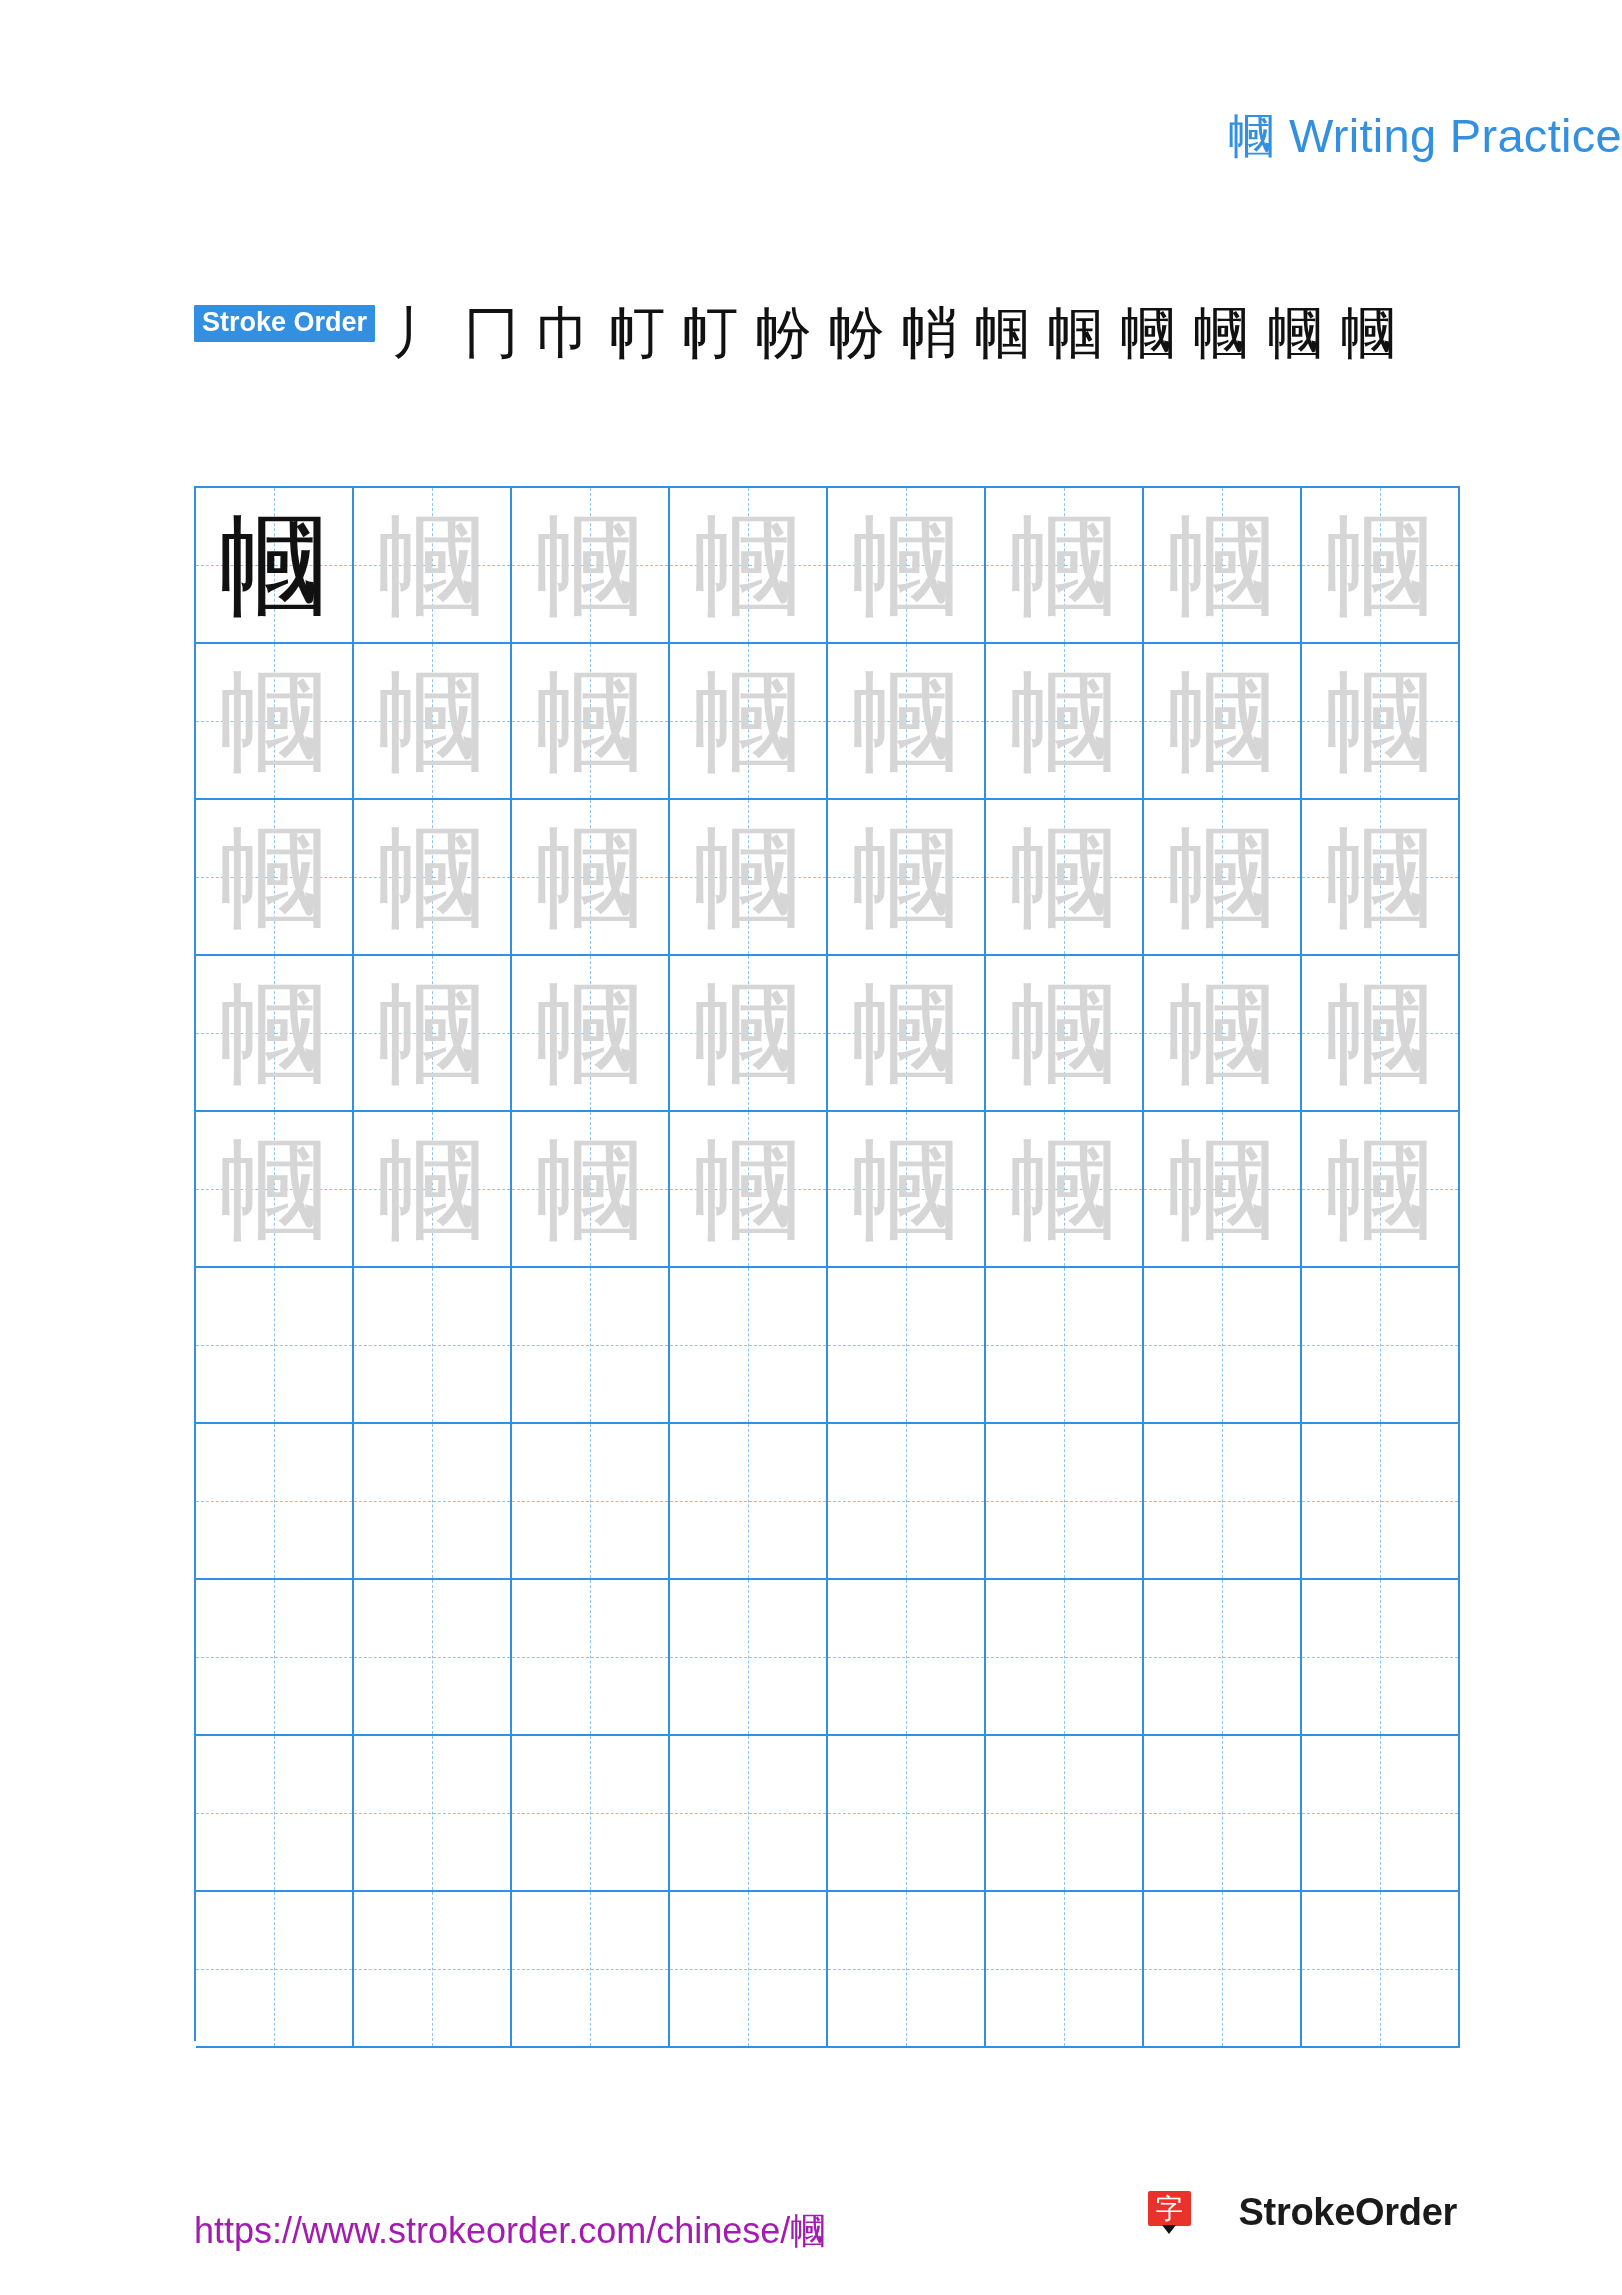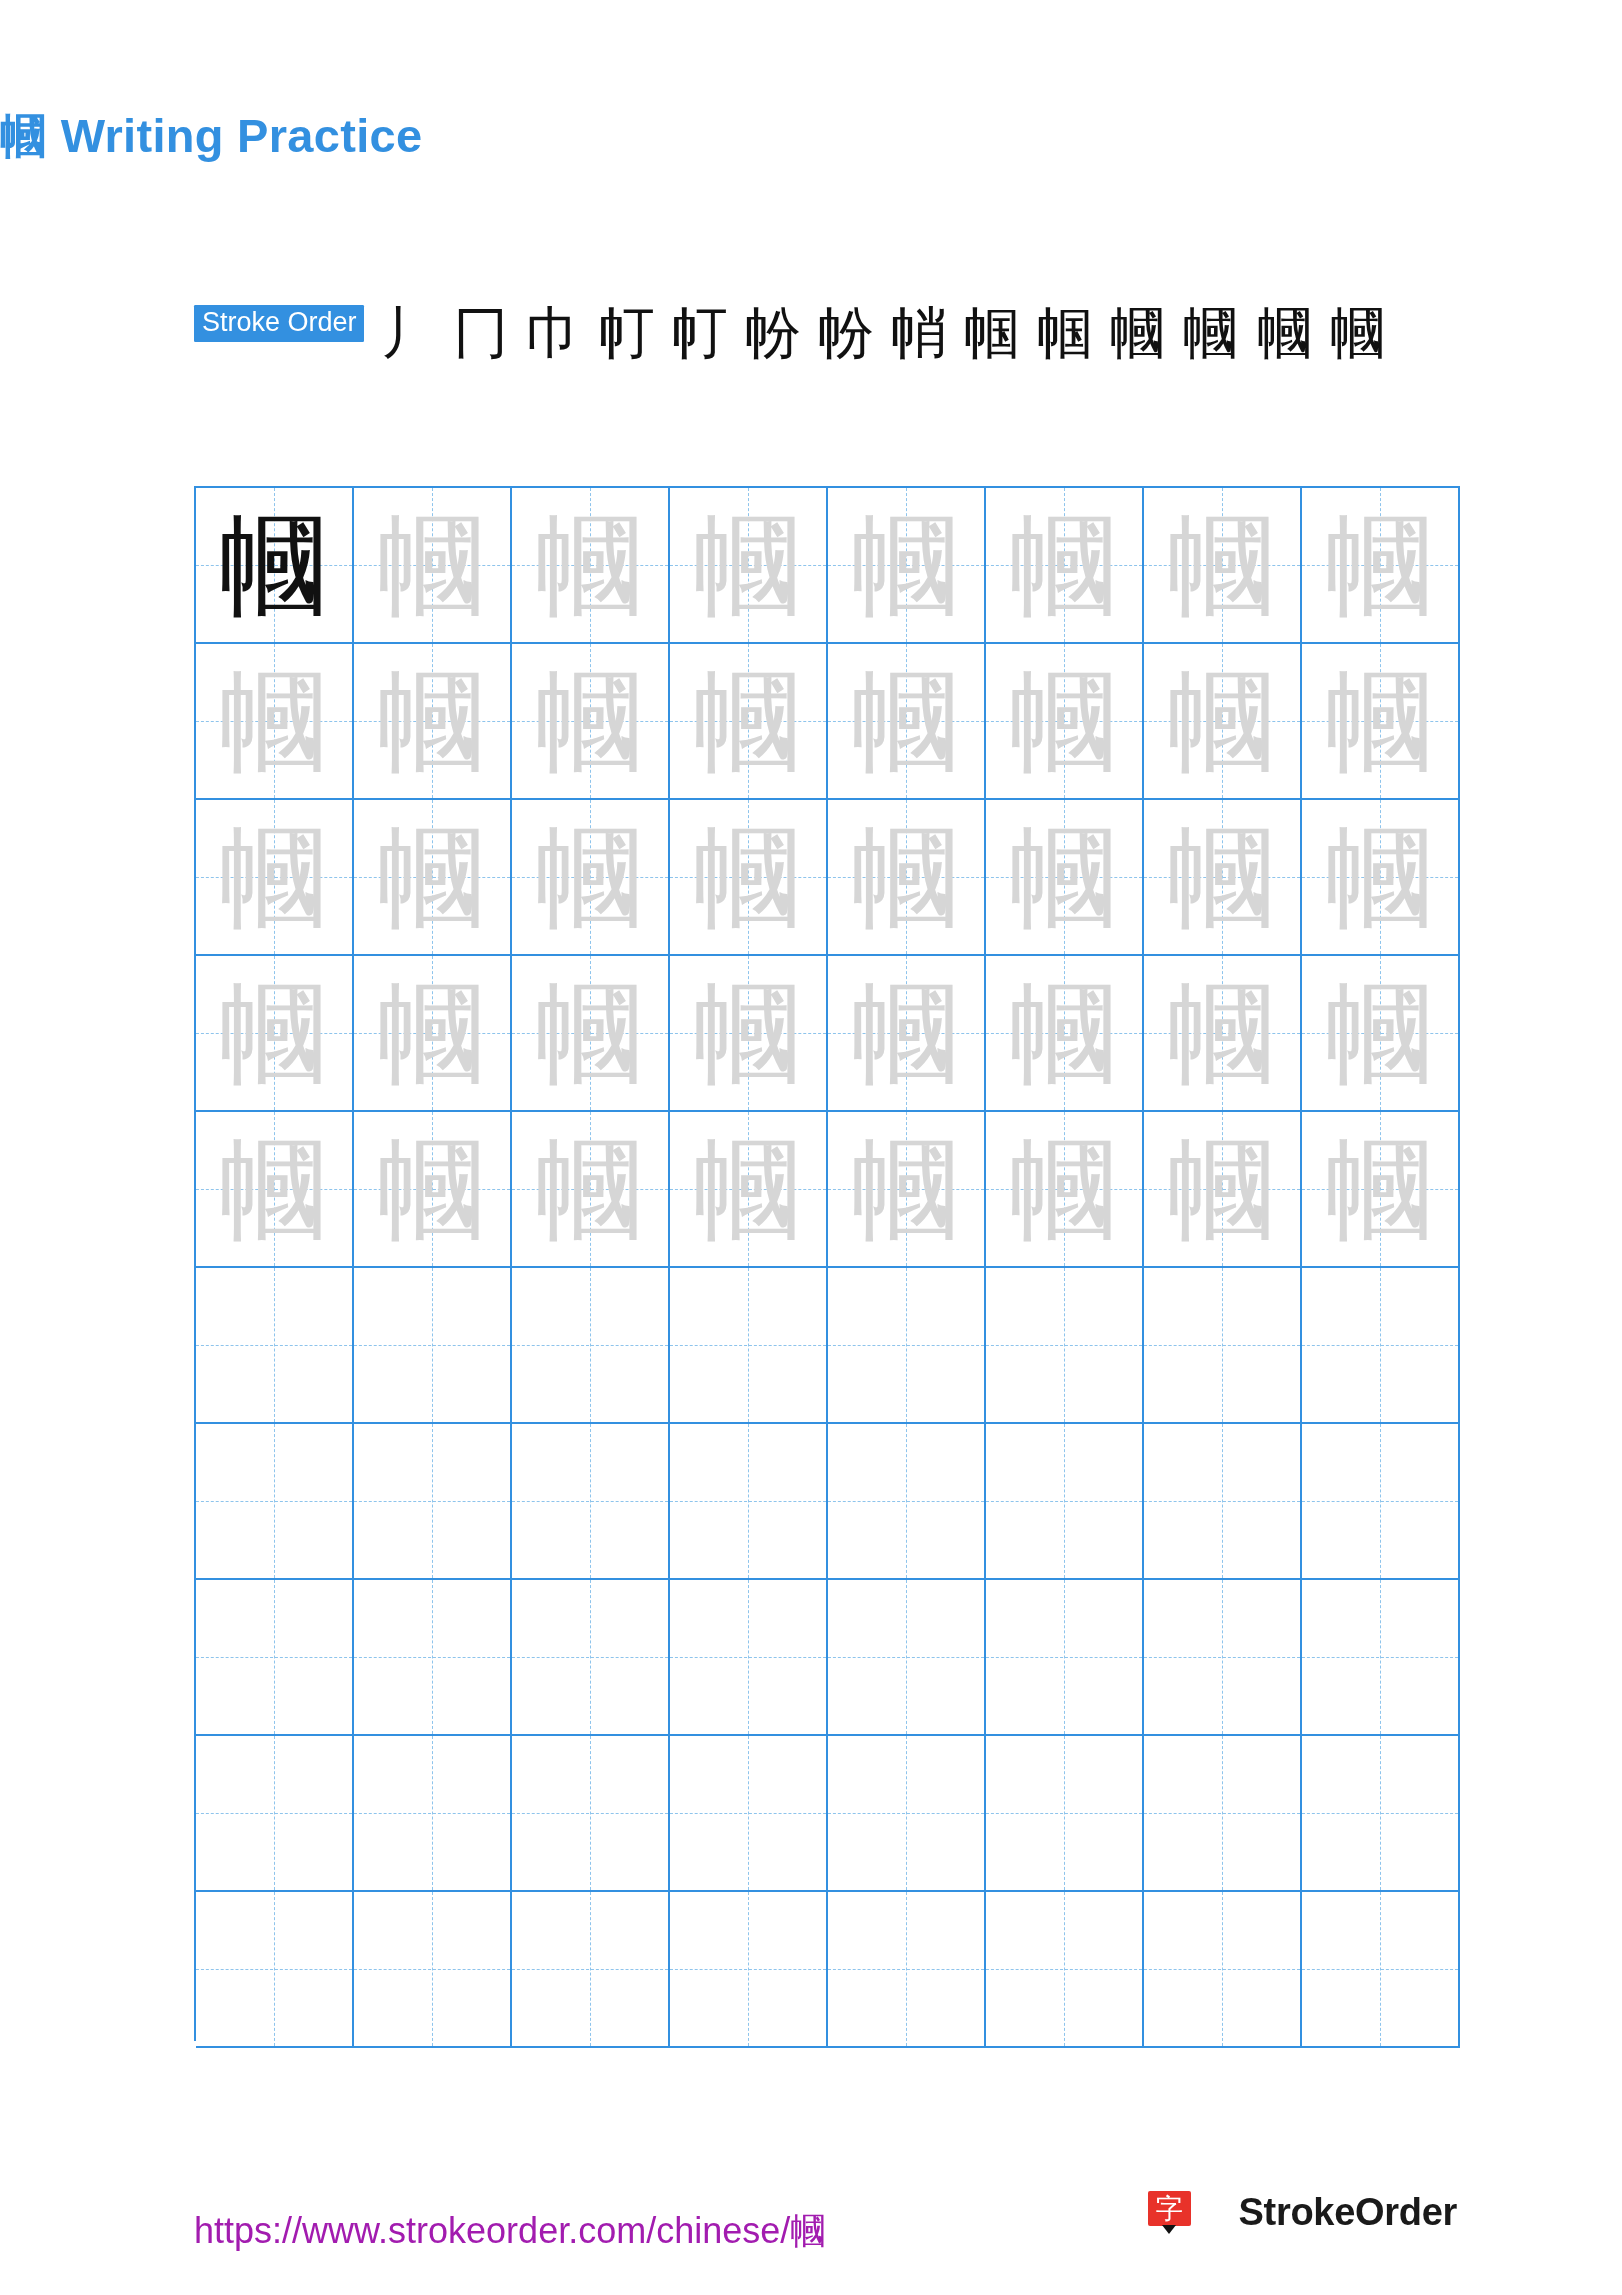--- a/index.html
+++ b/index.html
@@ -14,24 +14,24 @@
     position: relative;
     overflow: hidden;
   }
 
   
   .page-title {
     position: absolute;
     top: 105px;
     left: 0;
     width: 1622px;
-    text-align: left;
+    text-align: right;
     font-size: 47px;
     color: #3390e0;
-    font-weight: 700;
+    font-weight: 400;
     letter-spacing: 0.3px;
   }
   .page-title .char {
     font-family: "DejaVu Sans", sans-serif;
   }
 
   
   .stroke-order-block {
     position: absolute;
     top: 296px;
@@ -43,20 +43,21 @@
     background: #3390e0;
     color: #ffffff;
     font-size: 27px;
     padding: 3.9px 7.9px 5.9px 7.9px;
     line-height: 1;
     vertical-align: middle;
     border-radius: 1.3px;
     margin-right: 3.9px;
     position: relative;
     top: -5.9px;
+    font-weight: bold;
   }
   .so-steps {
     display: inline;
     font-size: 0;
   }
   .so-step {
     display: inline-block;
     width: 73px;
     height: 73px;
     position: relative;

